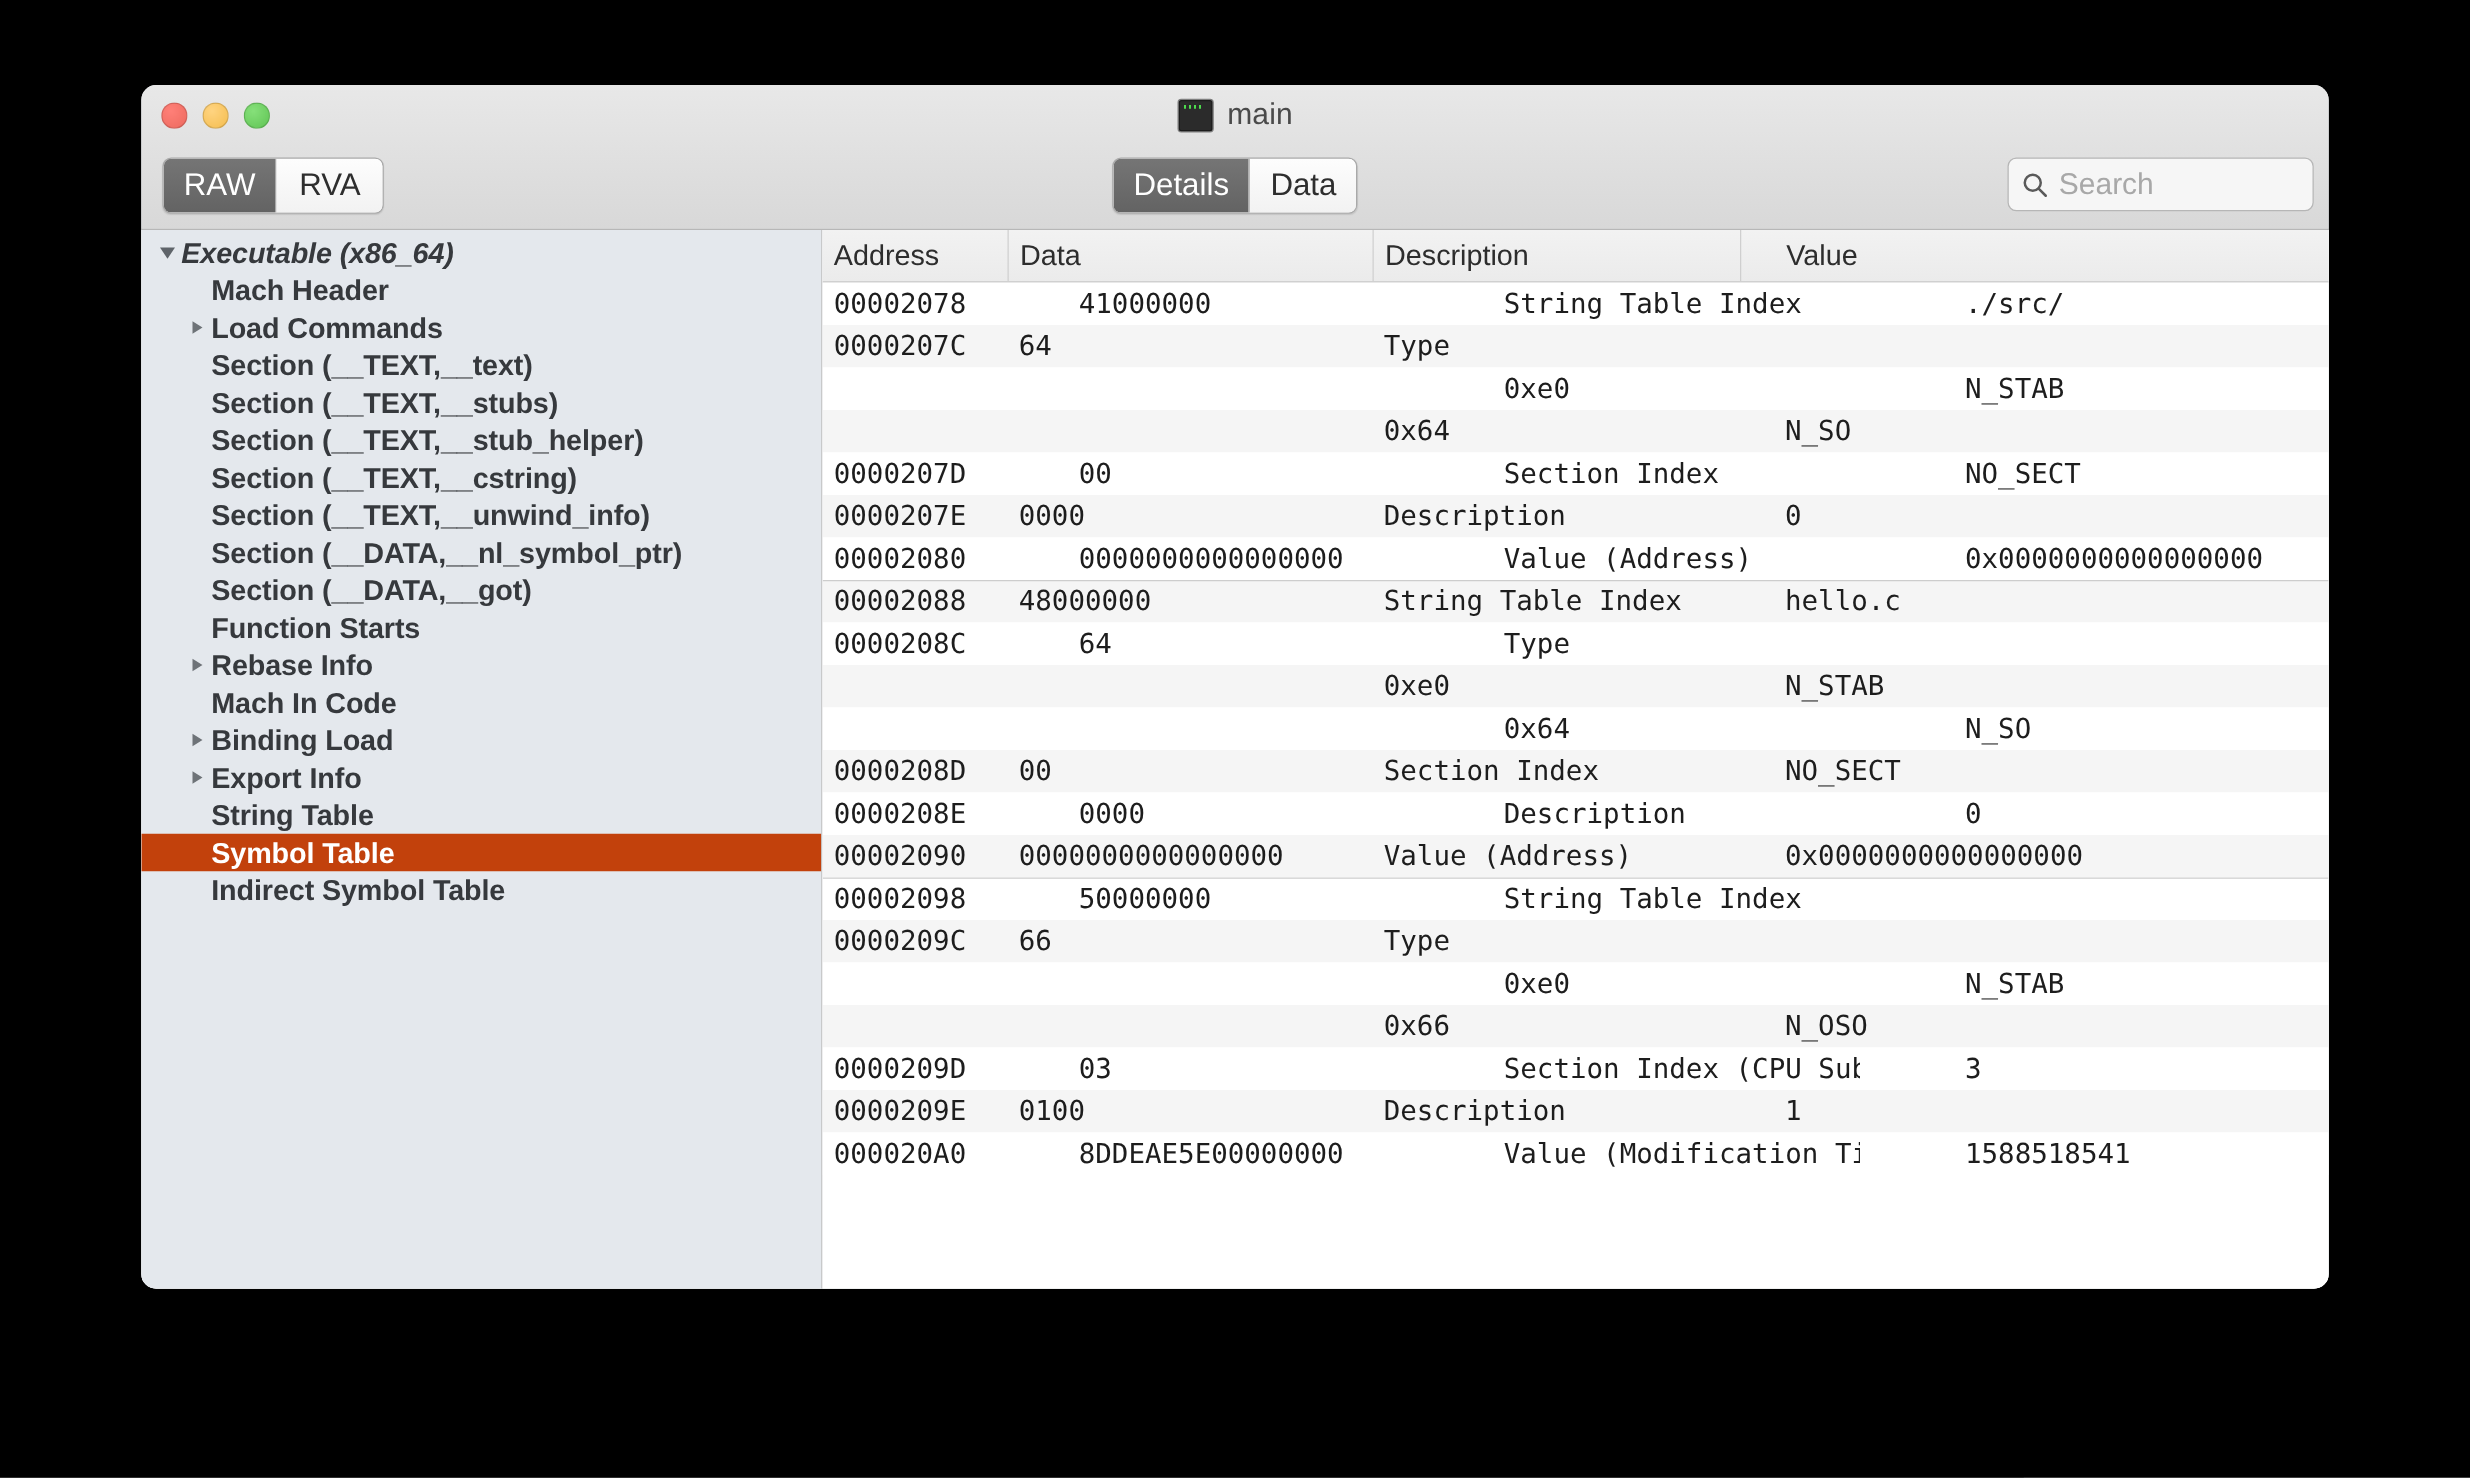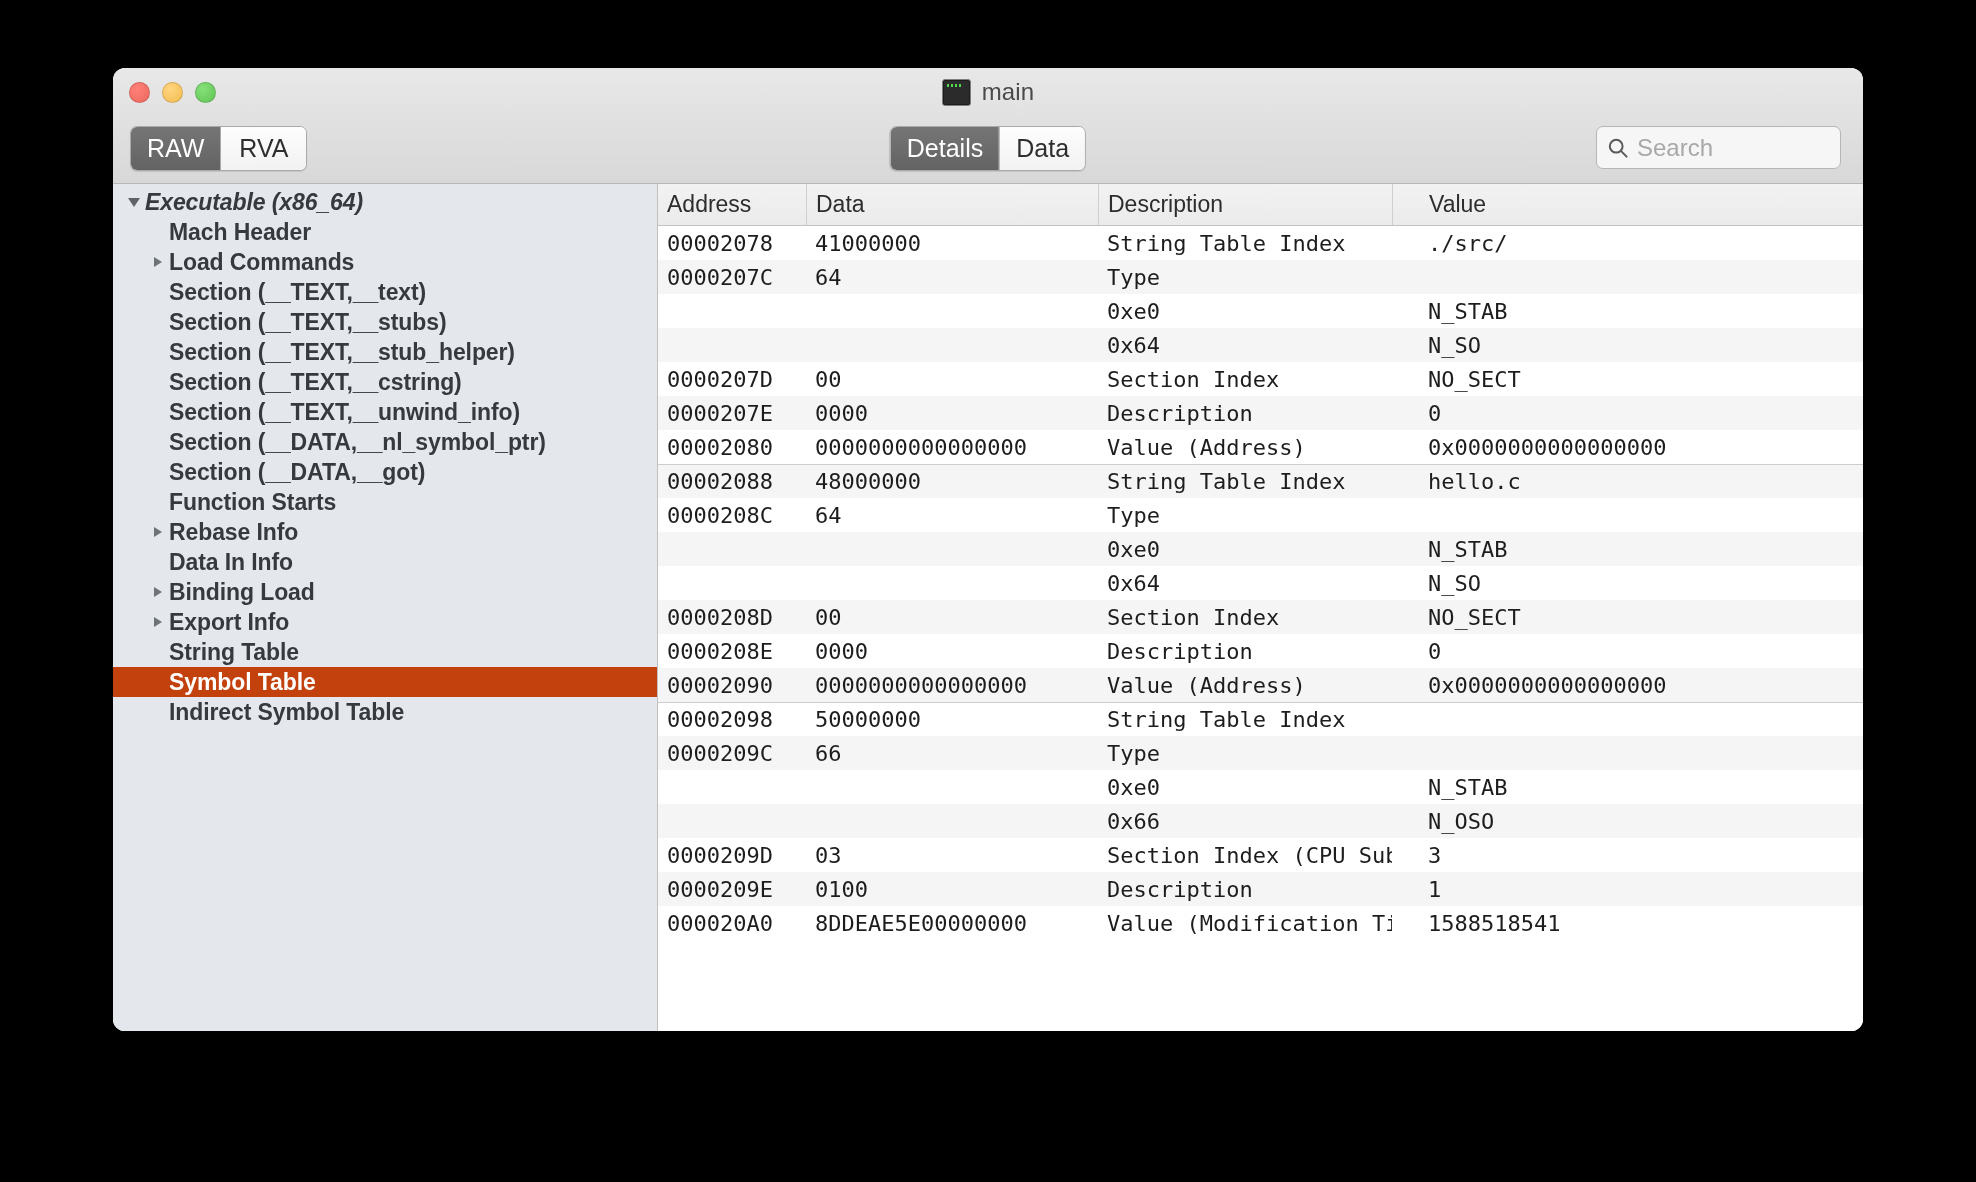--- a/index.html
+++ b/index.html
@@ -126,21 +126,21 @@
   .seg-btn.active {
     background: linear-gradient(to bottom, #757575, #636363);
     color: #ffffff;
   }
 
   .seg-left  { position: absolute; left: 17px;  top: 4px; }
   .seg-mid   { position: absolute; left: 50%;   top: 4px; transform: translateX(-50%); }
 
   .search-box {
     position: absolute;
-    right: 22px;
+    right: 12px;
     top: 4px;
     width: 245px;
     height: 43px;
     box-sizing: border-box;
     border: 1px solid #b6b6b6;
     border-radius: 7px;
     background: #f6f6f6;
     display: flex;
     align-items: center;
     padding: 0 10px;
@@ -252,21 +252,21 @@
     flex: 1 1 auto;
     overflow: hidden;
   }
   .tr {
     display: flex;
     height: 34px;
     box-sizing: border-box;
     align-items: center;
     cursor: default;
   }
-  .tr.odd  { background: #ffffff; }
+  .tr.odd  { background: #ffffff; gap: 48px; }
   .tr.even { background: #f5f5f5; }
   .tr.group-start { border-top: 1px solid #cdcdcd; }
 
   .td {
     font-family: "DejaVu Sans Mono", monospace;
     font-size: 22px;
     color: #1d1d1d;
     padding-left: 9px;
     box-sizing: border-box;
     white-space: nowrap;
@@ -375,21 +375,21 @@
             <span class="tree-label">Function Starts</span>
           </div>
           <div class="tree-row lvl1">
             <span class="tw">
               <span class="tri"></span>
             </span>
             <span class="tree-label">Rebase Info</span>
           </div>
           <div class="tree-row lvl1">
             <span class="tw"></span>
-            <span class="tree-label">Data In Info</span>
+            <span class="tree-label">Mach In Code</span>
           </div>
           <div class="tree-row lvl1">
             <span class="tw">
               <span class="tri"></span>
             </span>
             <span class="tree-label">Binding Load</span>
           </div>
           <div class="tree-row lvl1">
             <span class="tw">
               <span class="tri"></span>

